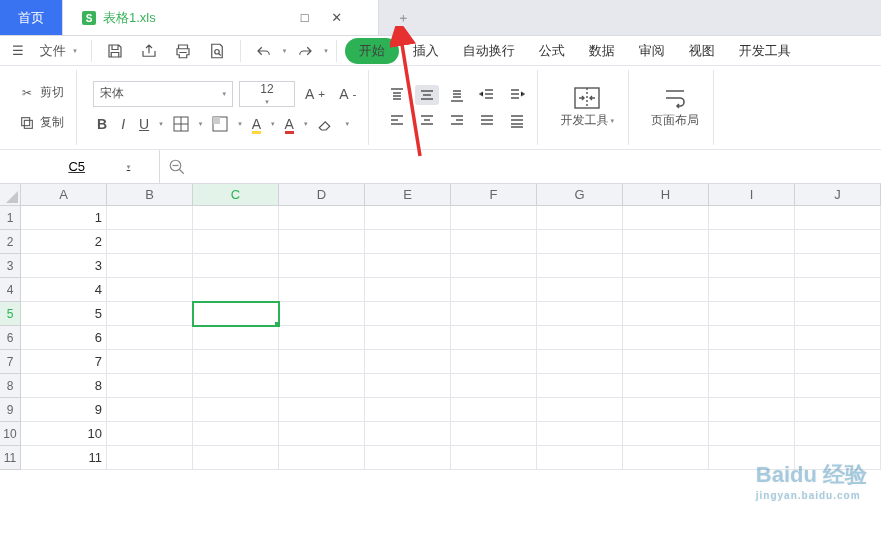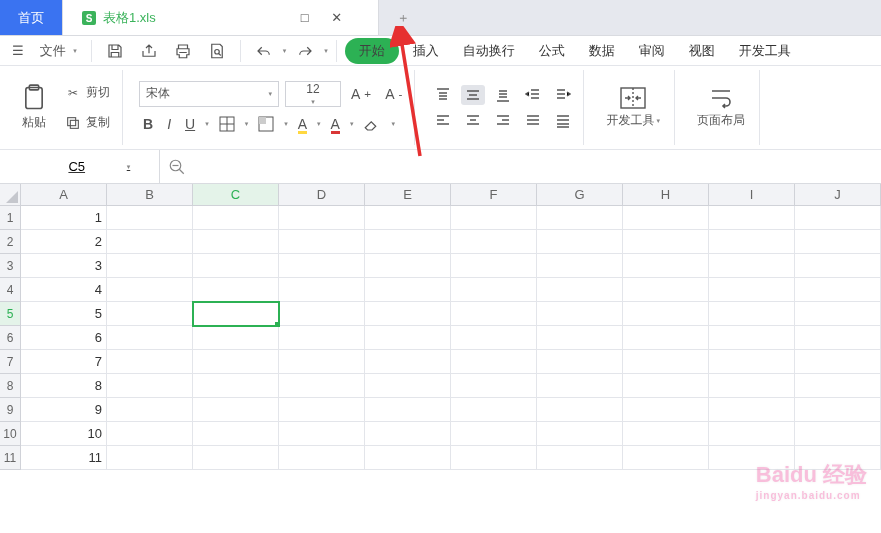--- a/index.html
+++ b/index.html
@@ -50,21 +50,21 @@
 .ch.sel { background: #e4f3e9; color: #2cb154; }
 .row { display: flex; height: 24px; }
 .rh { width: 22px; background: #f2f3f6; border-right: 1px solid #d0d2d8; border-bottom: 1px solid #d0d2d8; text-align: center; line-height: 24px; color: #666; cursor: pointer; font-size: 12px; }
 .rh.sel { background: #e4f3e9; color: #2cb154; }
 .cell { width: 90px; border-right: 1px solid #e3e5ea; border-bottom: 1px solid #e3e5ea; padding: 0 4px; line-height: 24px; text-align: right; font-size: 13px; cursor: cell; position: relative; }
 .cell.selected { outline: 2px solid #2cb154; outline-offset: -1px; z-index: 2; }
 .cell.selected::after { content: ''; position: absolute; right: -2px; bottom: -2px; width: 5px; height: 5px; background: #2cb154; }
 
 
 .arrow { position: absolute; left: 390px; top: 26px; pointer-events: none; z-index: 100; }
-.watermark { position: absolute; right: 14px; bottom: 32px; color: #ec4899; opacity: .35; font-size: 22px; pointer-events: none; font-weight: bold; text-shadow: 0 0 3px rgba(0,0,0,.2); }
+.watermark { position: absolute; right: 14px; bottom: 32px; color: #0369a1; opacity: .35; font-size: 22px; pointer-events: none; font-weight: bold; text-shadow: 0 0 3px rgba(0,0,0,.2); }
 .watermark small { display: block; font-size: 10px; letter-spacing: 1px; }
 
 svg { display: block; }
 </style>
 </head>
 <body>
 
 <div class="topbar">
   <div class="tab home">
       <span>首页</span>
@@ -133,29 +133,20 @@
   <span class="menu-item">公式</span>
   <span class="menu-item">数据</span>
   <span class="menu-item">审阅</span>
   <span class="menu-item">视图</span>
   <span class="menu-item">开发工具</span>
 </div>
 
 <div class="toolbar">
   <div class="toolgroup">
     <div class="trow">
-      <div class="bigbtn">
-        <span class="bicon">
-          <svg width="28" height="28" viewBox="0 0 24 24">
-              <rect x="5" y="3" width="14" height="18" rx="2" fill="none" stroke="#555" stroke-width="1.4"></rect>
-              <rect x="8" y="1" width="8" height="4" rx="1" fill="none" stroke="#555" stroke-width="1.4"></rect>
-            </svg>
-        </span>
-        <span>粘贴</span>
-      </div>
       <div style="display:flex;flex-direction:column;gap:8px;">
         <div class="tbtn">
           <span class="icon">✂</span>
           <span>剪切</span>
         </div>
         <div class="tbtn">
           <span class="icon">
             <svg width="16" height="16" viewBox="0 0 24 24">
                 <rect x="4" y="4" width="12" height="12" fill="none" stroke="#555" stroke-width="1.6"></rect>
                 <rect x="8" y="8" width="12" height="12" fill="none" stroke="#555" stroke-width="1.6"></rect>

